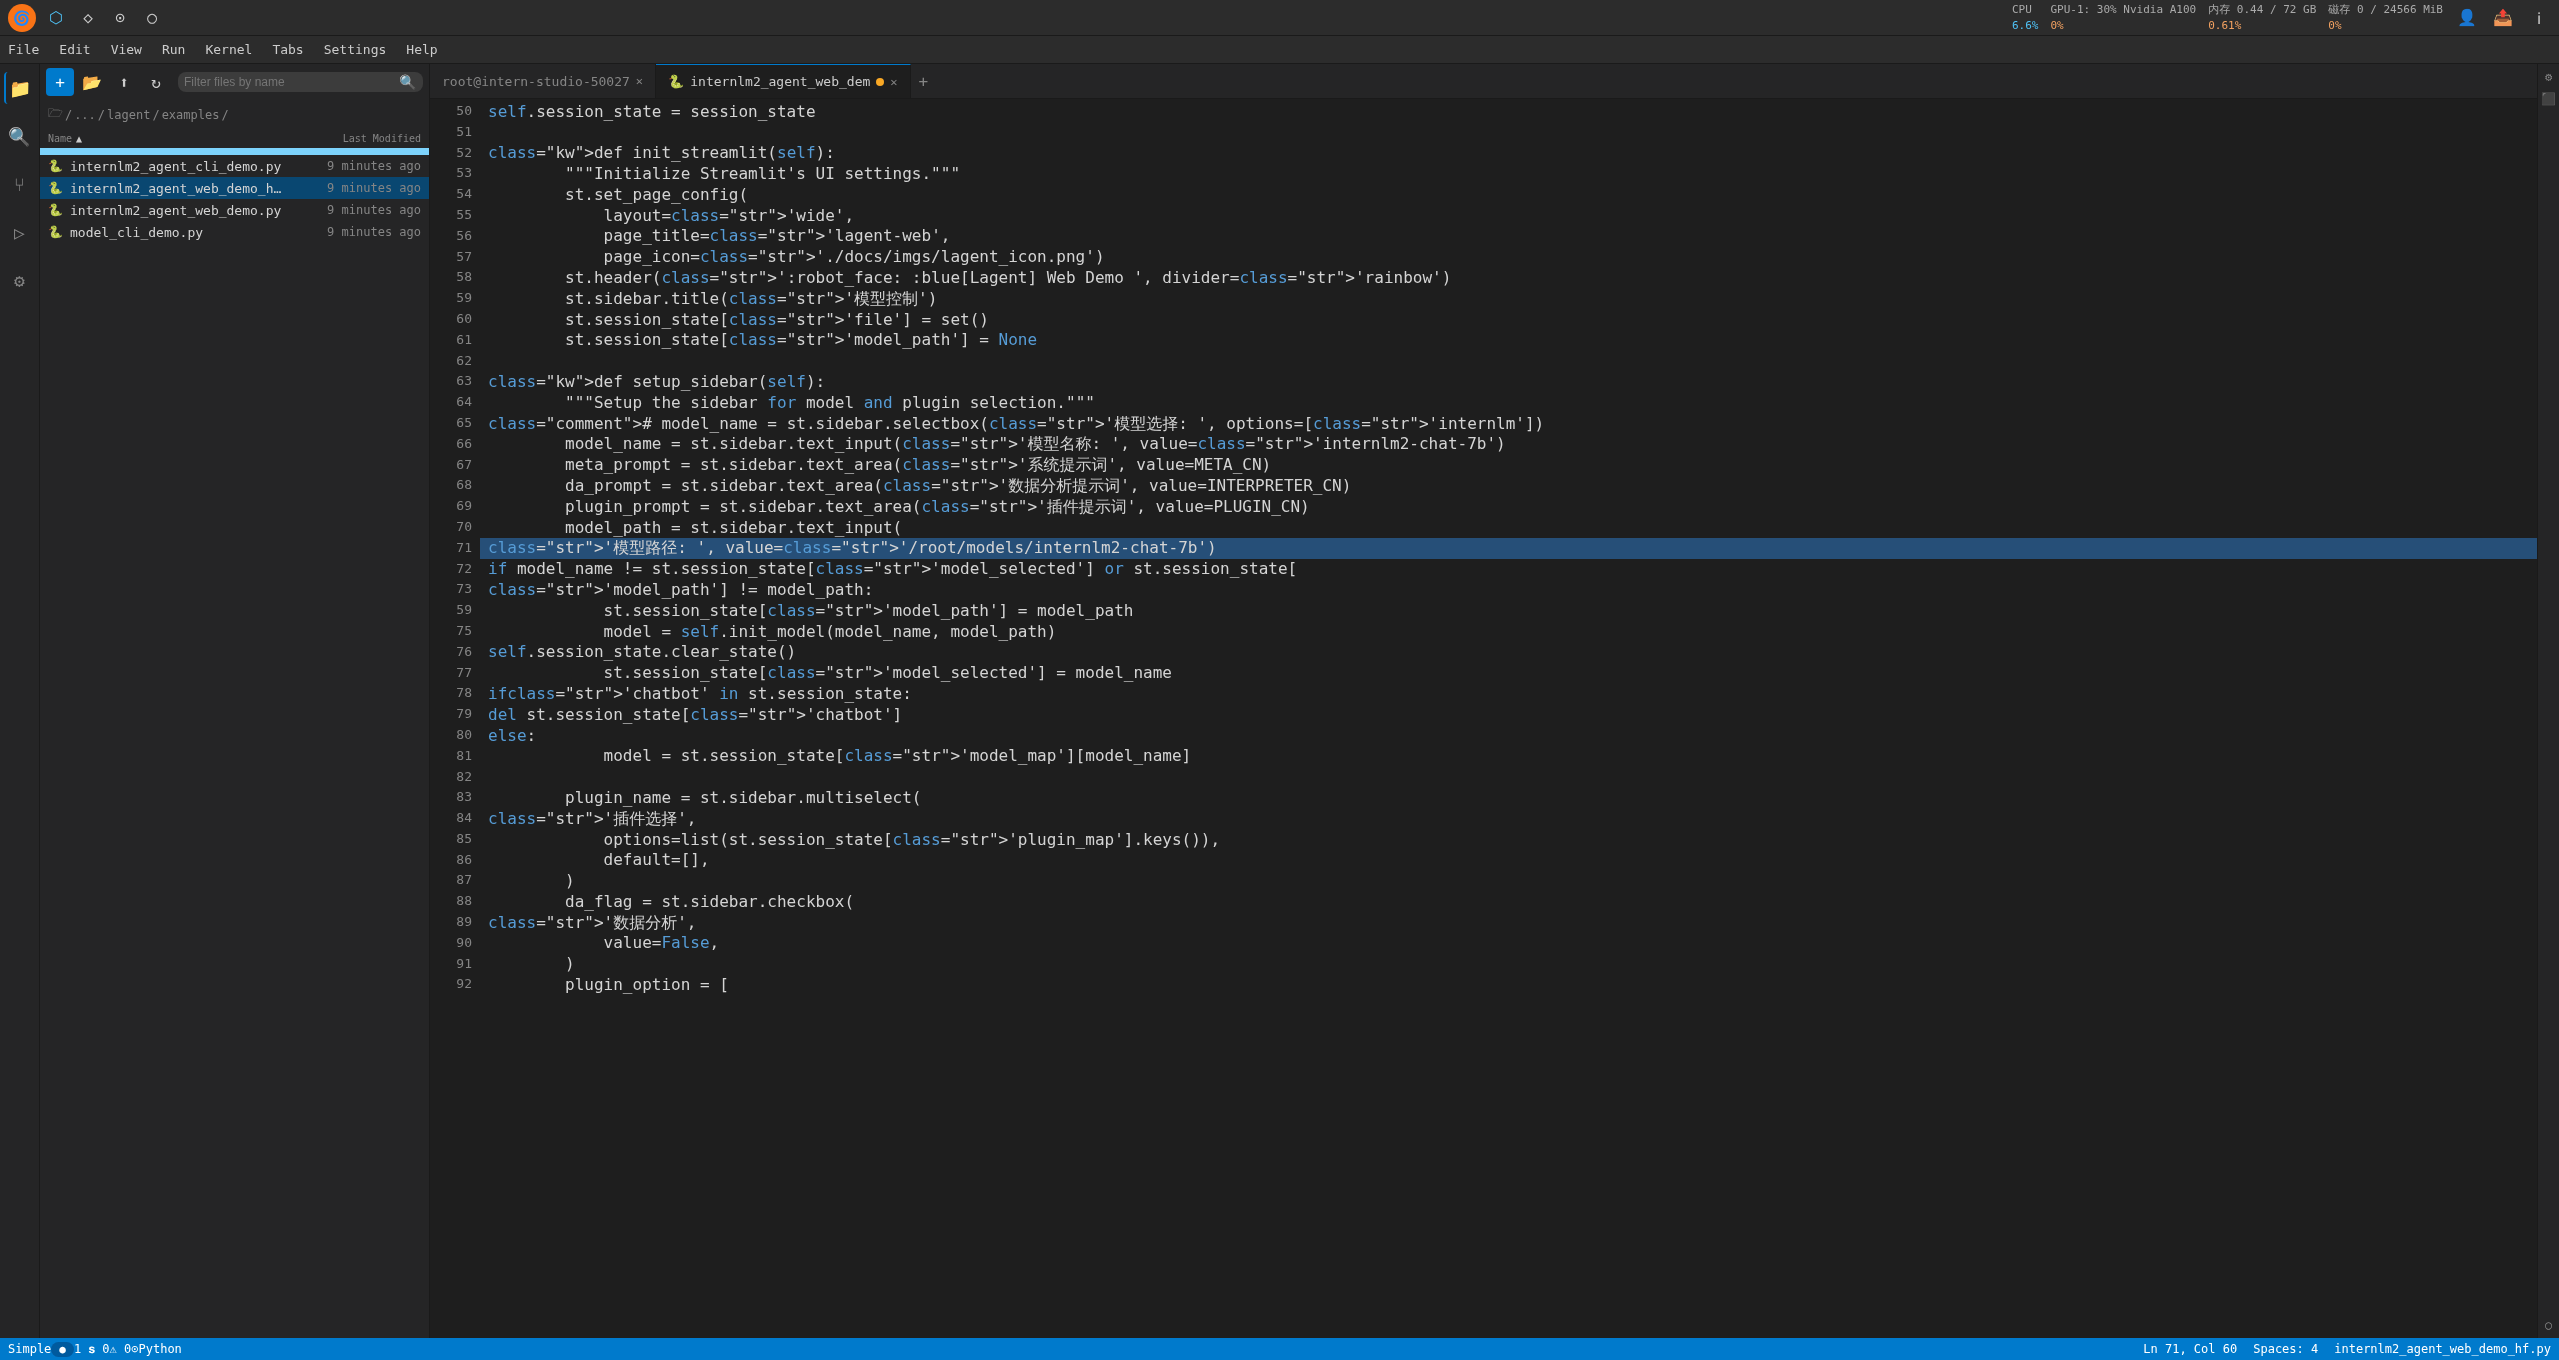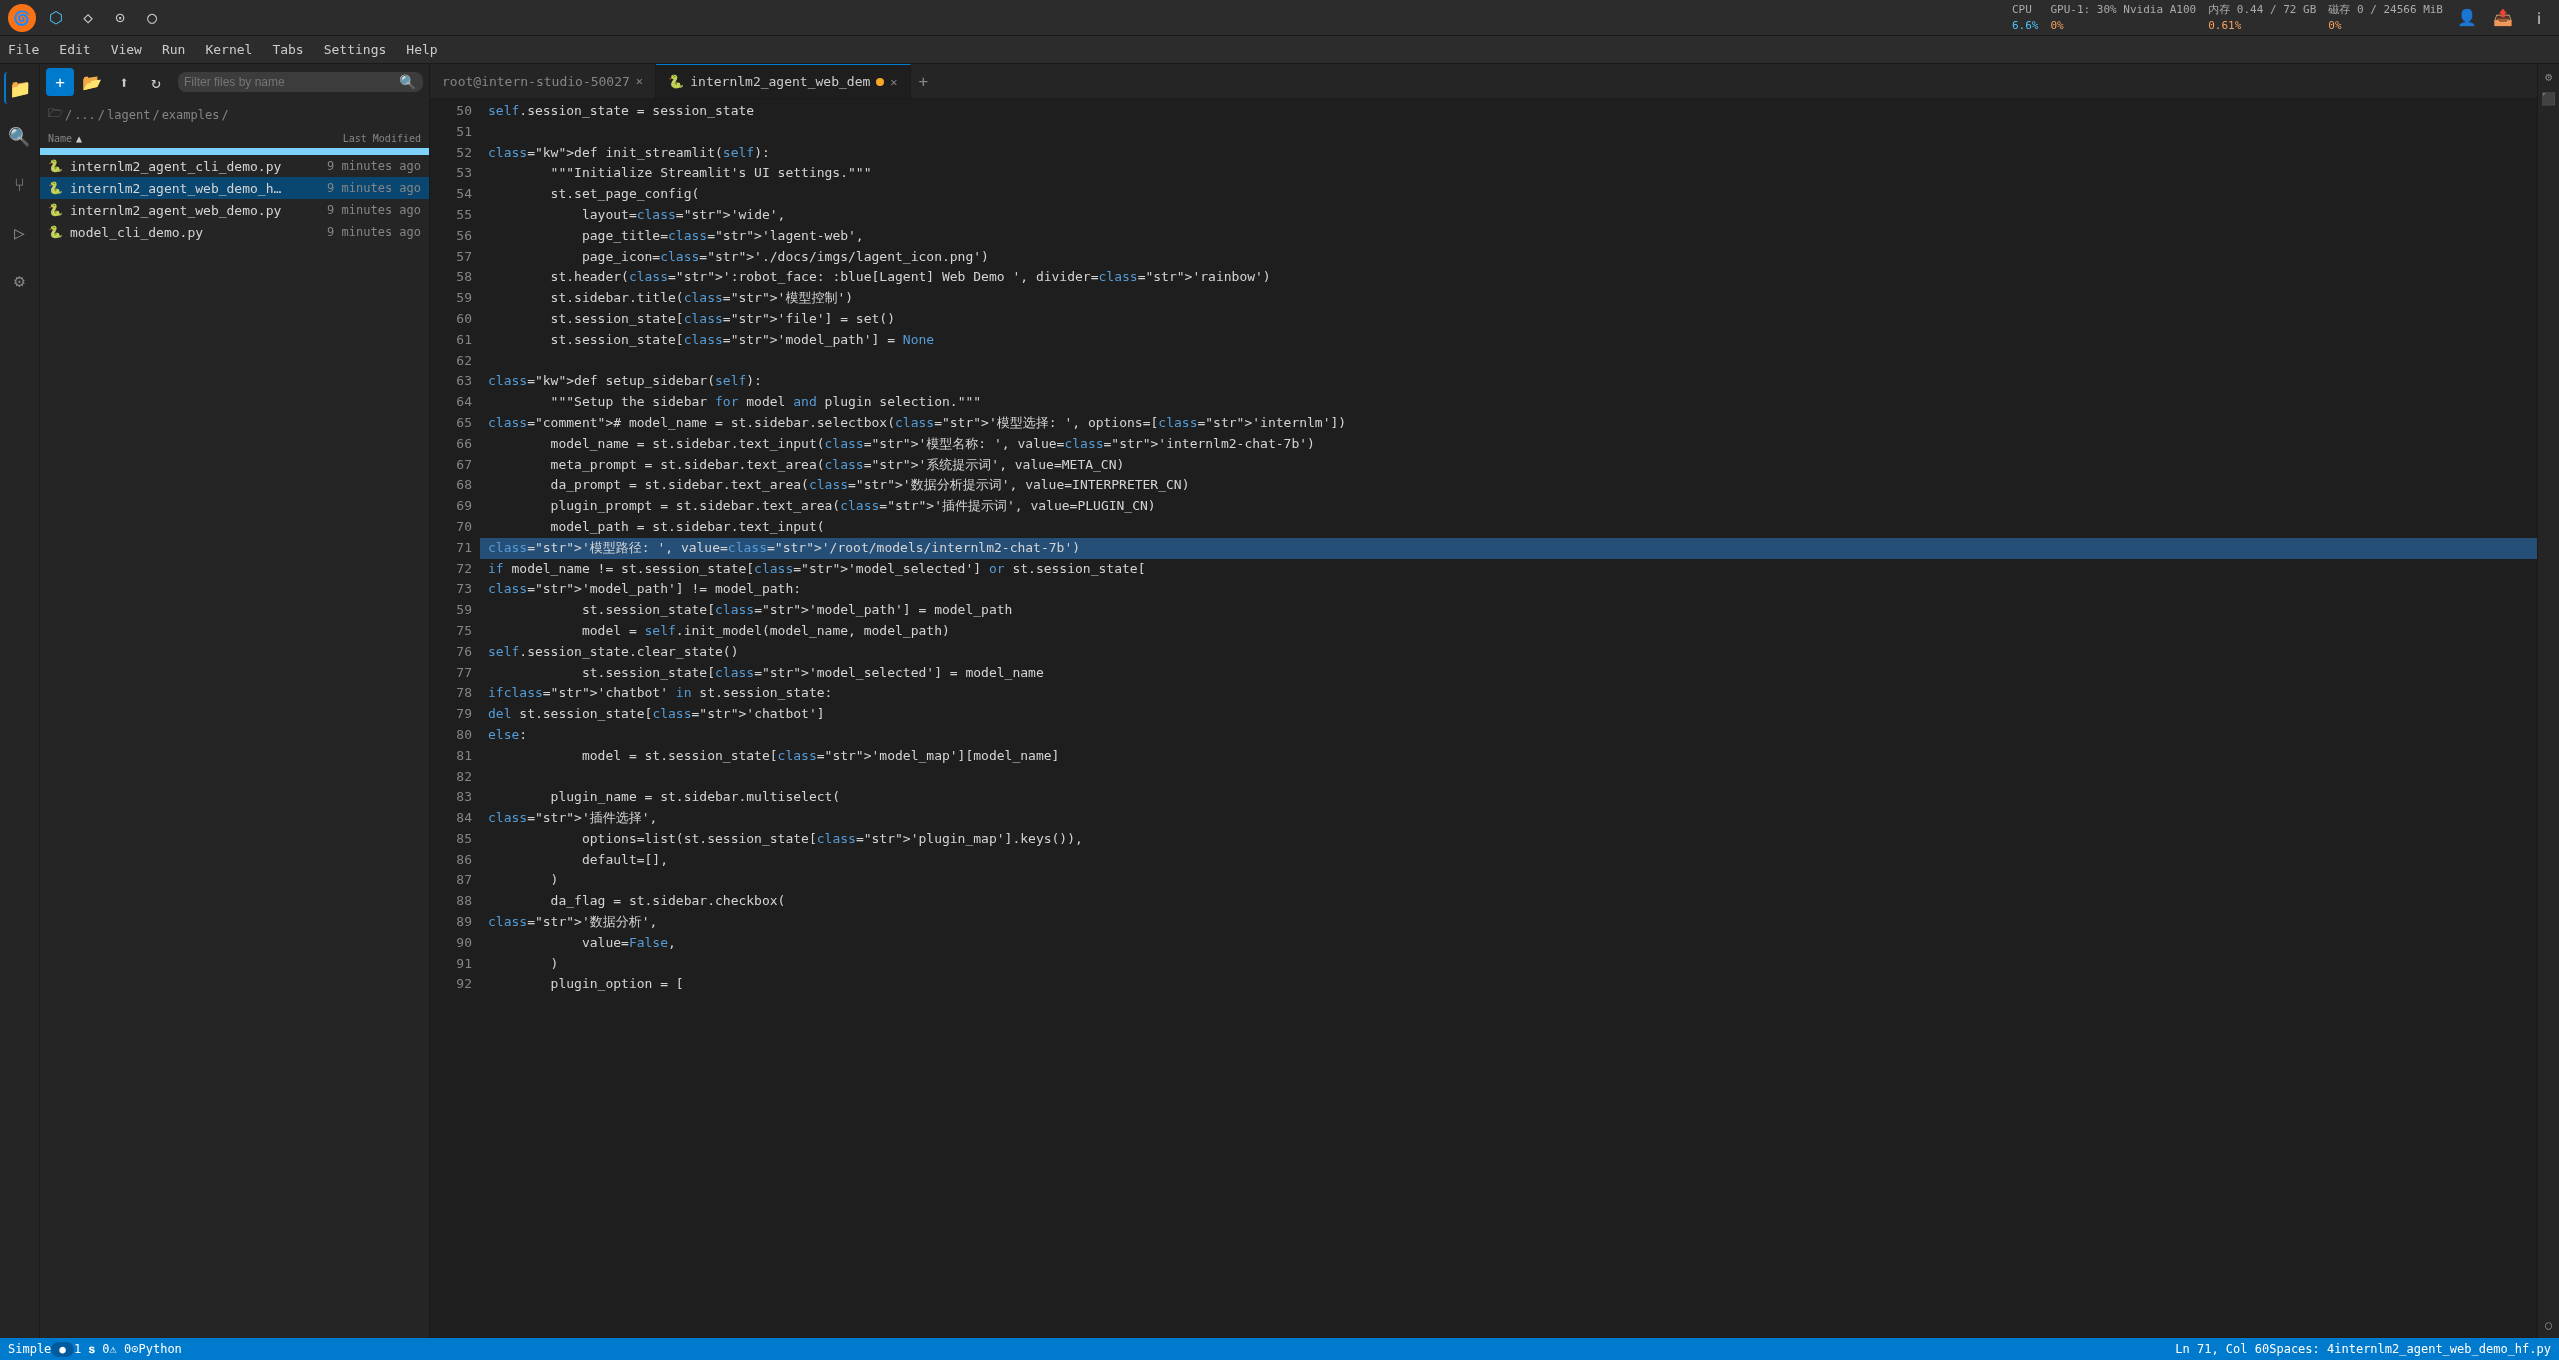--- a/index.html
+++ b/index.html
@@ -60,35 +60,35 @@
     .tab.active { background: #1e1e1e; color: #ccc; border-top: 1px solid #007acc; }
     .tab-dot { width: 8px; height: 8px; background: #f9a825; border-radius: 50%; flex-shrink: 0; }
     .tab-close { color: #858585; font-size: 12px; margin-left: auto; }
     .tab-add { padding: 0 8px; color: #858585; cursor: pointer; font-size: 16px; display: flex; align-items: center; }
 
     
     .code-editor { flex: 1; display: flex; overflow: hidden; background: #1e1e1e; }
     .line-numbers { width: 50px; background: #1e1e1e; padding: 0 8px; text-align: right; color: #858585; font-size: 13px; line-height: 1.6; user-select: none; flex-shrink: 0; overflow: hidden; padding-top: 2px; }
     .line-number { height: 20.8px; display: flex; align-items: center; justify-content: flex-end; }
     .code-content { flex: 1; overflow: auto; padding: 2px 0; }
-    .code-line { height: 20.8px; display: flex; align-items: center; padding: 0 8px; white-space: pre; font-size: 13px; line-height: 1.6; }
+    .code-line { height: 20.8px; display: flex; align-items: center; padding: 0 8px; white-space: pre; font-size: 16px; line-height: 1.6; }
 
     
     .kw { color: #569cd6; }
     .highlight-line { background: #264f78; }
 
     
     .code-content::-webkit-scrollbar { width: 10px; height: 10px; }
     .code-content::-webkit-scrollbar-track { background: #1e1e1e; }
     .code-content::-webkit-scrollbar-thumb { background: #424242; border-radius: 4px; }
 
     
     .status-bar { background: #007acc; height: 22px; display: flex; align-items: center; padding: 0 8px; gap: 16px; font-size: 12px; color: #fff; flex-shrink: 0; justify-content: space-between; }
     .status-left { display: flex; align-items: center; gap: 0; }
-    .status-right { display: flex; align-items: center; }
+    .status-right { display: flex; align-items: center; gap: 16px; }
 
     
     .right-panel { width: 22px; background: #252526; display: flex; flex-direction: column; align-items: center; padding: 4px 0; border-left: 1px solid #1a1a1a; gap: 4px; flex-shrink: 0; }
     .right-icon { width: 18px; height: 18px; display: flex; align-items: center; justify-content: center; color: #858585; cursor: pointer; font-size: 12px; }
 
     .py-icon { color: #3572A5; }
     .py-icon-green { color: #4fc3f7; }
 
     .sort-arrow { color: #ccc; }
   </style>

